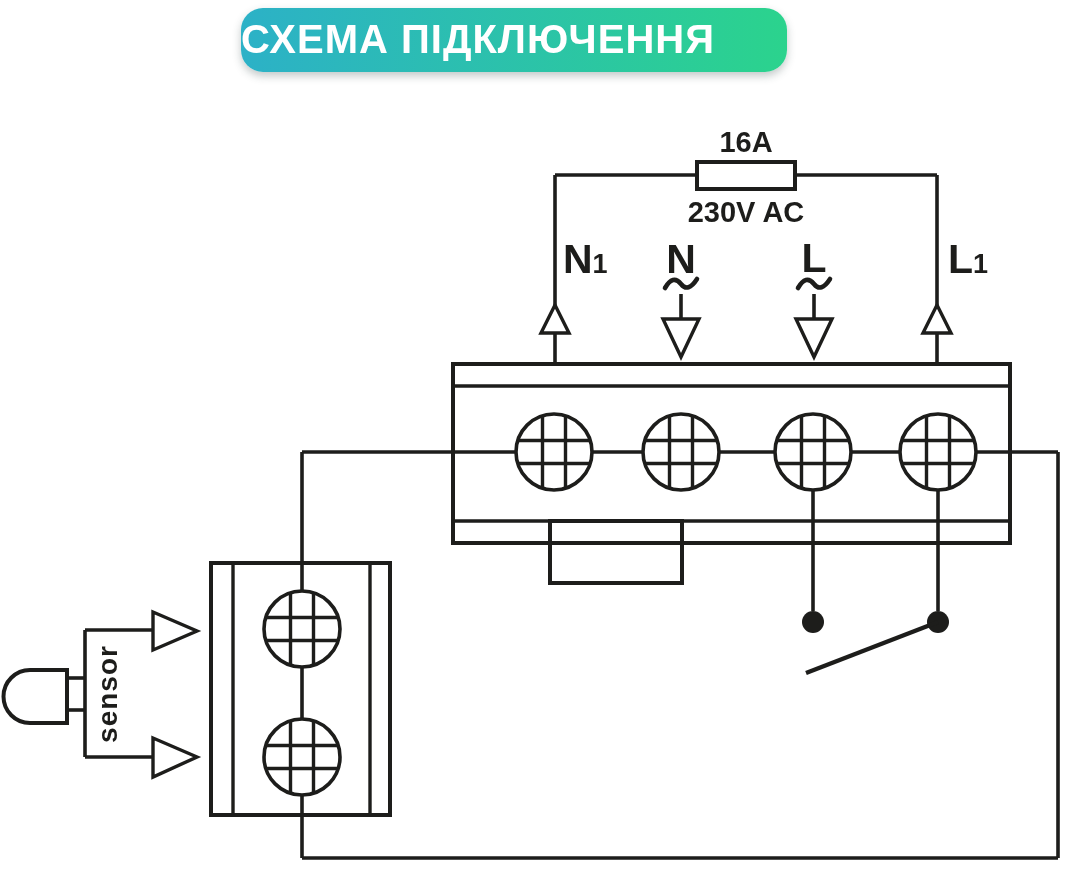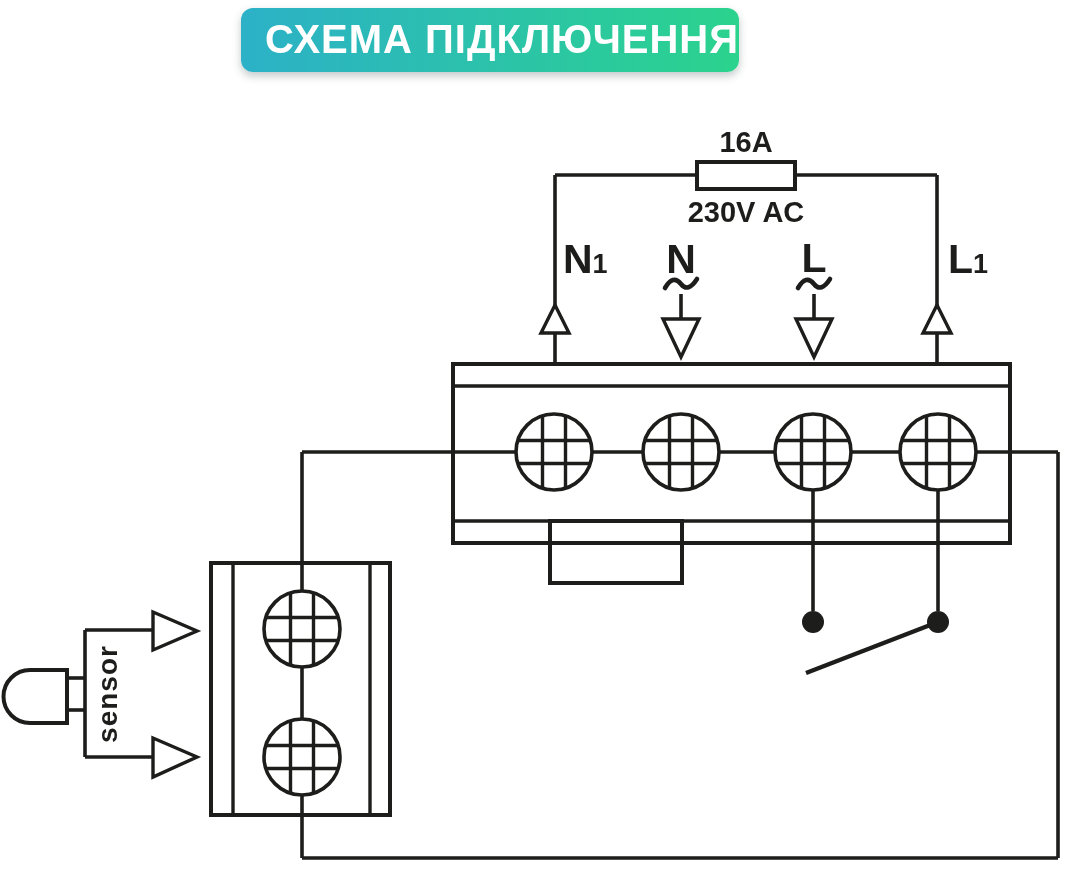--- a/index.html
+++ b/index.html
@@ -5,23 +5,23 @@
   html,body{margin:0;padding:0;background:#ffffff;}
   #stage{
     position:relative;
     width:1068px;height:876px;
     background:#ffffff;
     font-family:"Liberation Sans", sans-serif;
     overflow:hidden;
   }
   .banner{
     position:absolute;
-    left:241px;top:8px;width:498px;height:64px;
-    border-radius:12px;
-    display:flex;align-items:center;justify-content:flex-end;
+    left:241px;top:8px;width:546px;height:64px;
+    border-radius:22px;
+    display:flex;align-items:center;justify-content:flex-start;
     box-shadow:0 4px 9px rgba(40,60,60,0.28);
   }
   .banner .banner-text{
     color:#ffffff;
     font-size:40px;
     font-weight:700;
     letter-spacing:1px;
     white-space:nowrap;
     transform:translateY(-1px);
   }

